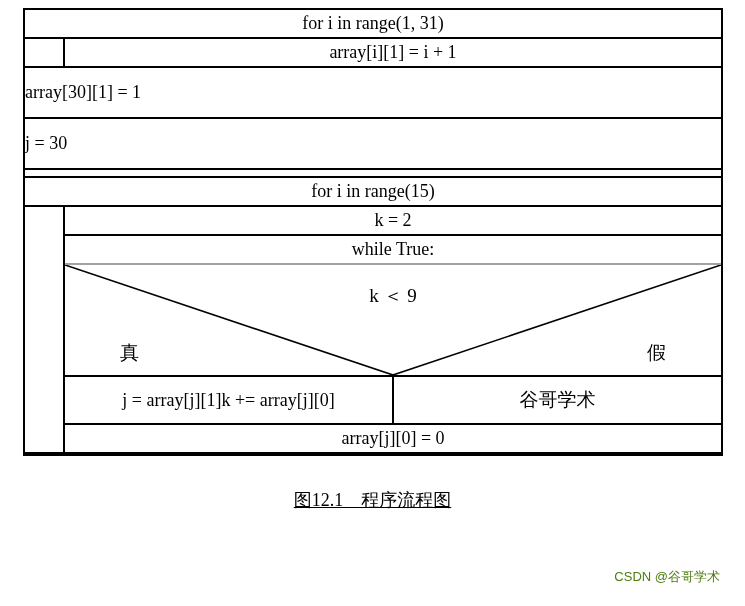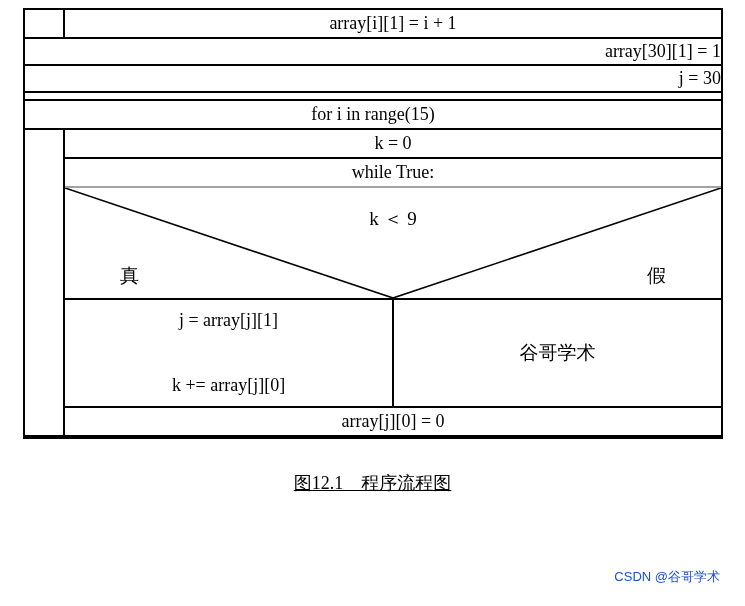--- a/index.html
+++ b/index.html
@@ -42,22 +42,22 @@
     .inner-row {
       text-align: center;
       padding: 3px 0;
       display: flex;
       flex-direction: column;
       align-items: center;
       justify-content: center;
     }
     .thin-row {
       border-bottom: 2px solid #000;
-      text-align: right;
-      padding: 2px 0;
+      text-align: left;
+      padding: 14px 0;
     }
     .decision-container {
       position: relative;
       height: 112px;
       border-bottom: 2px solid #000;
     }
     .decision-svg {
       position: absolute;
       top: 0; left: 0;
       width: 100%; height: 100%;
@@ -85,58 +85,58 @@
     .branches {
       display: flex;
       border-bottom: 2px solid #000;
     }
     .branch-left {
       flex: 1;
       border-right: 2px solid #000;
       text-align: center;
       padding: 10px 0;
       display: flex;
-      flex-direction: column;
+      flex-direction: row;
       align-items: center;
-      justify-content: flex-start;
-      gap: 44px;
+      justify-content: center;
     }
     .branch-right {
       flex: 1;
       text-align: center;
       padding: 10px 0;
       display: flex;
       align-items: center;
       justify-content: center;
       font-size: 19px;
     }
     .caption {
       text-align: center;
       margin-top: 32px;
       font-size: 18px;
       text-decoration: underline;
     }
     .watermark {
       position: absolute;
       right: 25px;
       bottom: 20px;
-      color: #1d4ed8;
+      color: #4d7c0f;
       font-size: 13px;
       font-family: sans-serif;
     }
     .small-gap {
       height: 8px;
       border-bottom: 2px solid #000;
     }
   </style>
 </head>
 <body>
 
 <div class="outer">
 
+  <div class="row">for i in range(1, 31)</div>
 
   <div class="indent-block">
     <div class="indent-spacer"></div>
     <div class="indent-content">
       <div class="inner-row">
         <div>array[i][1] = i + 1</div>
       </div>
     </div>
   </div>
 
@@ -144,21 +144,21 @@
   <div class="thin-row">j = 30</div>
 
   <div class="small-gap"></div>
 
   <div class="row">for i in range(15)</div>
 
   <div class="indent-block" style="border-bottom:2px solid #000;">
     <div class="indent-spacer"></div>
     <div class="indent-content">
 
-      <div class="inner-row" style="border-bottom:2px solid #000;">k = 0</div>
+      <div class="inner-row" style="border-bottom:2px solid #000;">k = 2</div>
 
       <div class="inner-row" style="border-bottom:2px solid #a3a3a3;">while True:</div>
 
       <div class="decision-container">
         <svg class="decision-svg" viewBox="0 0 656 140" preserveAspectRatio="none">
           <line x1="0" y1="0" x2="328" y2="140" stroke="#000" stroke-width="2"></line>
           <line x1="656" y1="0" x2="328" y2="140" stroke="#000" stroke-width="2"></line>
         </svg>
         <div class="cond-label">k ＜ 9</div>
         <div class="true-label">真</div>

